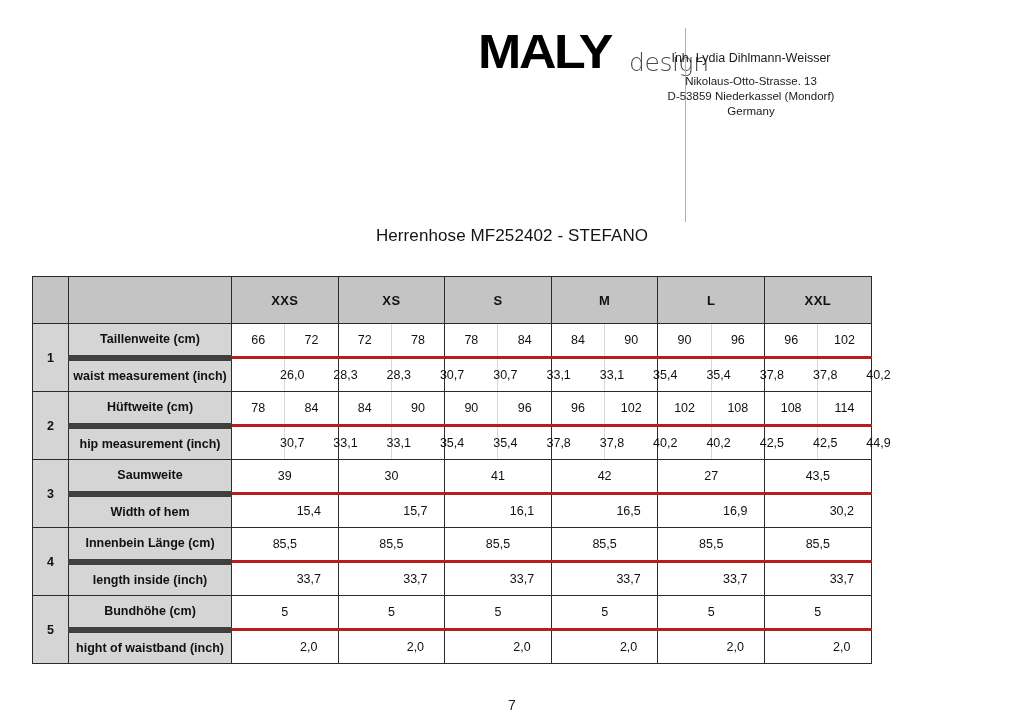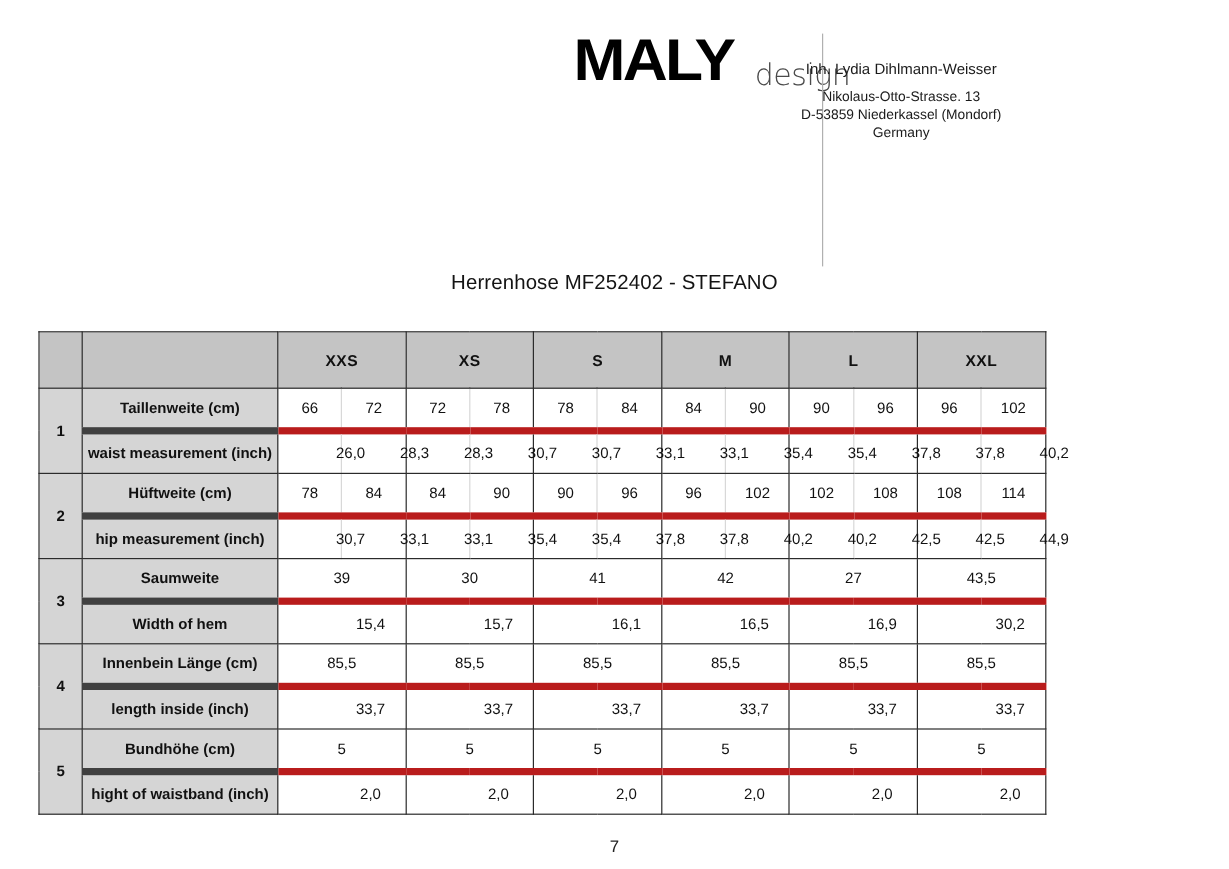--- a/index.html
+++ b/index.html
@@ -157,21 +157,21 @@
   td.rowlabel.top    { border-bottom: 6px solid #404040; }
   td.rowlabel.bottom { border-top: 4px solid #4d7c0f; }
 
   
   td.val {
     background: #ffffff;
     height: 32px;
     font-size: 12.5px;
   }
   td.val.top    { border-bottom: 1px solid #d8d8d8; }
-  td.val.bottom { border-top: 6px solid #b91c1c; padding-left: 48px; }
+  td.val.bottom { border-top: 3px solid #b91c1c; padding-left: 48px; }
   
   td.val.left-half  { border-right: 1px solid #d8d8d8; }
   td.val.right-half { border-left: 1px solid #d8d8d8; }
   
   td.group-start { border-left: 1.6px solid #2b2b2b; }
   td.group-end   { border-right: 1.6px solid #2b2b2b; }
 
   
   .page-number {
     position: absolute;

